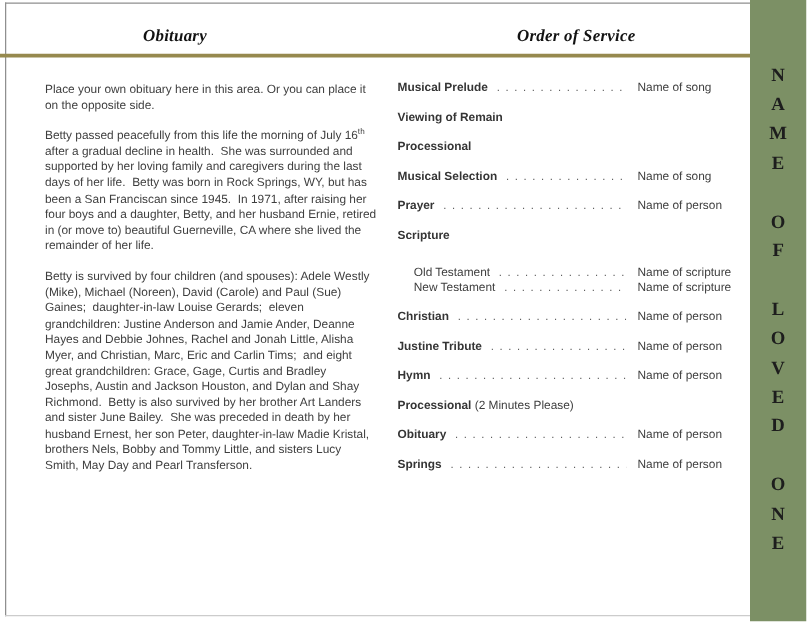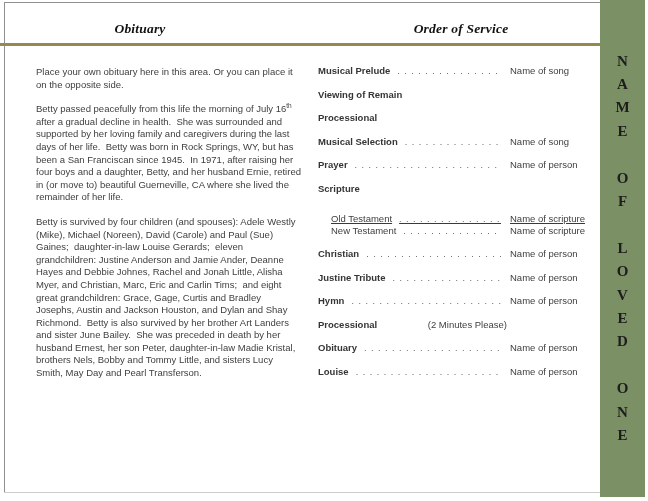--- a/index.html
+++ b/index.html
@@ -30,25 +30,25 @@
     position:absolute; left:36px; top:66px; width:265px;
     font-size:9.5px; line-height:12.6px; color:#3e3e3e;
   }
   .obituary-col p { margin:0 0 12px 0; white-space:pre-wrap; }
   .obituary-col sup { font-size:6.5px; line-height:0; }
 
   
   .service-col { position:absolute; left:318px; top:65px; width:280px; font-size:9.5px; color:#3a3a3a; }
   .os-row { display:flex; align-items:baseline; height:12px; margin-bottom:11.5px; }
   .os-row.group { margin-bottom:18px; }
-  .os-row.sub   { margin-bottom:0; padding-left:13px;text-decoration:underline; }
+  .os-row.sub   { margin-bottom:0; padding-left:13px; }
   .os-row.sub-last { margin-bottom:11.5px; padding-left:13px; }
   .os-label { font-weight:bold; white-space:nowrap; color:#353535; }
   .os-row.sub .os-label, .os-row.sub-last .os-label { font-weight:normal; color:#3e3e3e; }
-  .os-note { white-space:pre; color:#3e3e3e; font-weight:normal;margin-left:48px; }
+  .os-note { white-space:pre; color:#3e3e3e; font-weight:normal; }
   .leader { flex:1; overflow:hidden; white-space:nowrap; margin:0 9px 0 7px; color:#5a5a5a; }
   .leader::before {
     content:". . . . . . . . . . . . . . . . . . . . . . . . . . . . . . . . . . . . . . . . . . . . . . . . . . . . . . . .";
     letter-spacing:1px; font-size:9px;
   }
   .os-value { flex:none; width:88px; white-space:nowrap; color:#3e3e3e; }
 
   
   .name-bar {
     position:absolute; right:3px; top:0; width:45px; height:497px;
@@ -130,21 +130,21 @@
   <div class="os-row">
     <span class="os-label">Processional</span>
     <span class="os-note"> (2 Minutes Please)</span>
   </div>
   <div class="os-row">
     <span class="os-label">Obituary</span>
     <span class="leader"></span>
     <span class="os-value">Name of person</span>
   </div>
   <div class="os-row">
-    <span class="os-label">Louise</span>
+    <span class="os-label">Springs</span>
     <span class="leader"></span>
     <span class="os-value">Name of person</span>
   </div>
 </div>
 
 <div class="name-bar" id="name-bar" style="background: rgb(124, 144, 101);">
     <div class="v-letter">N</div>
     <div class="v-letter">A</div>
     <div class="v-letter">M</div>
     <div class="v-letter">E</div>

